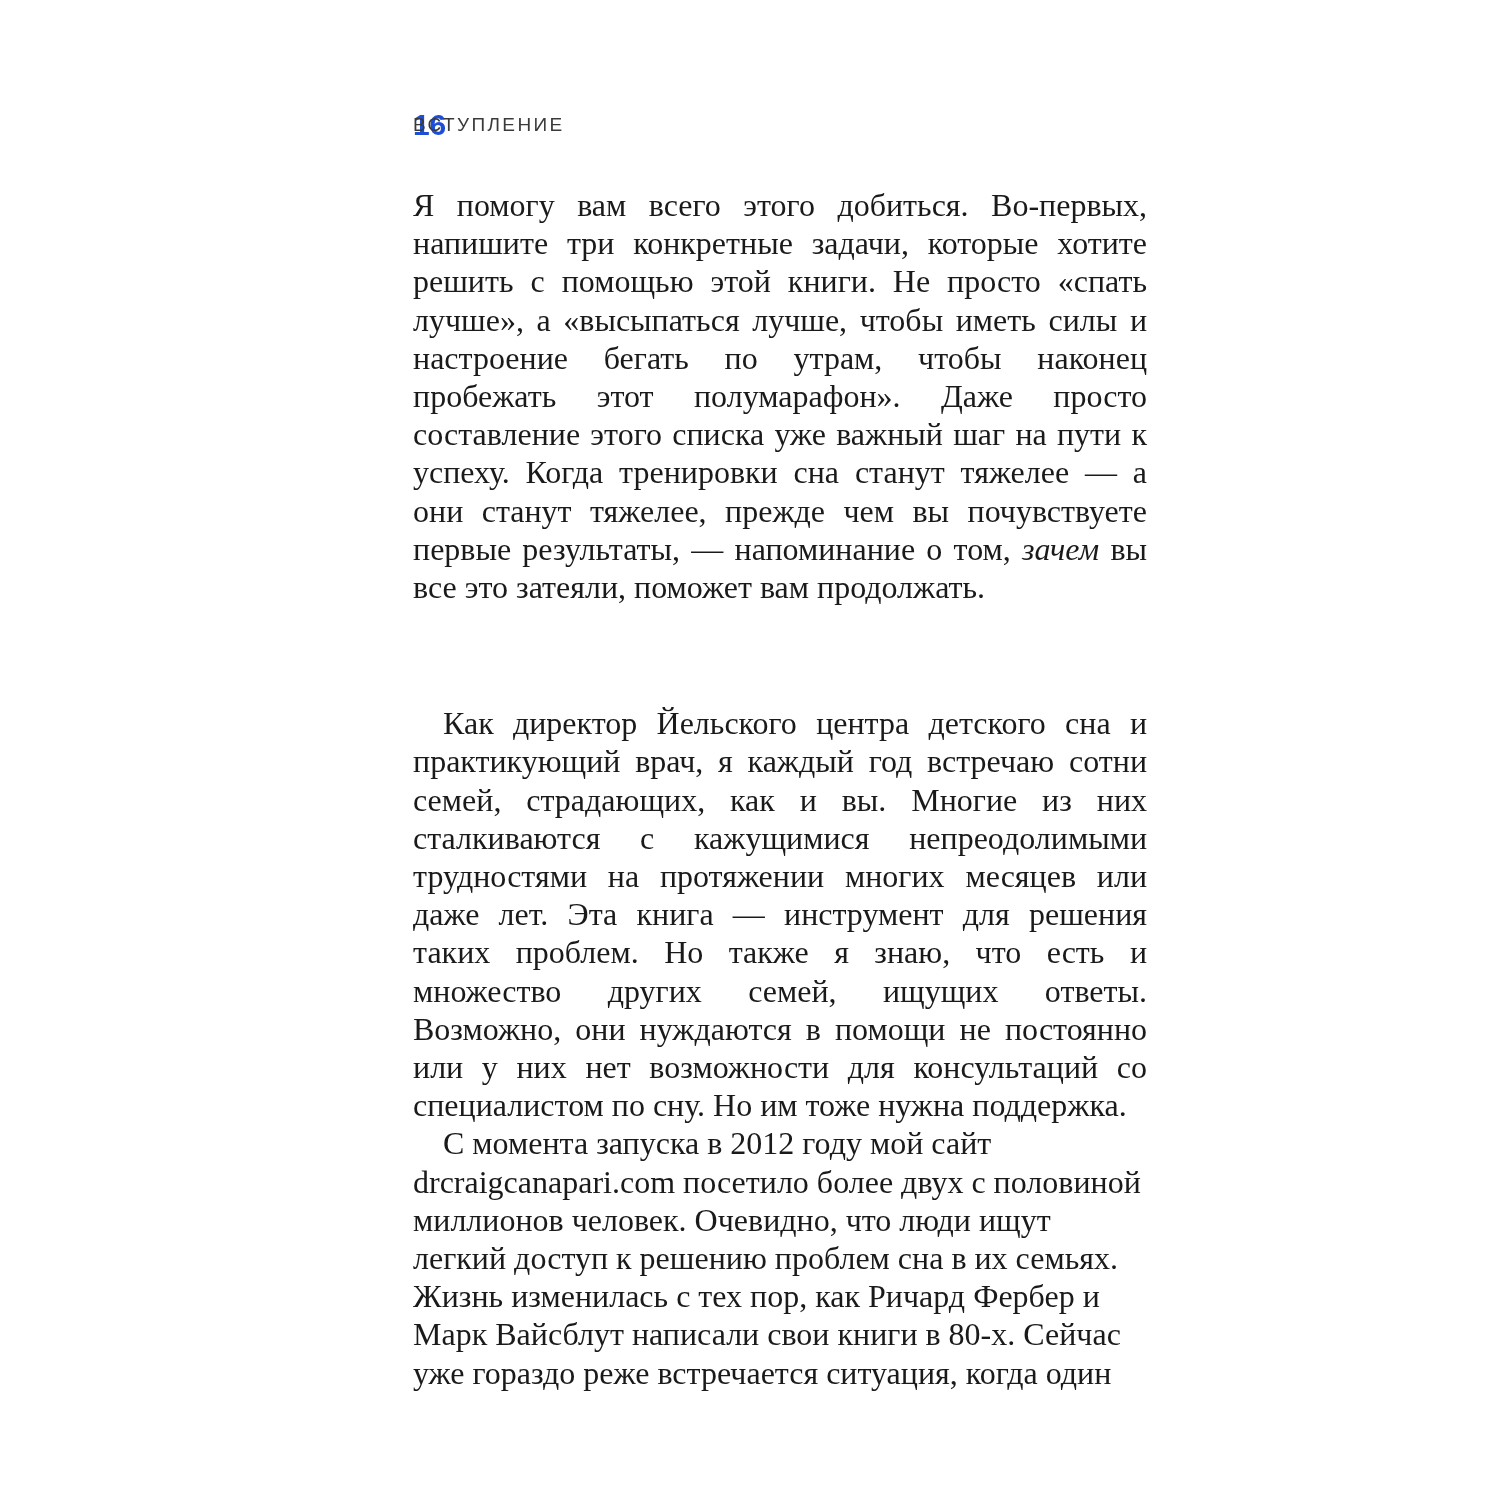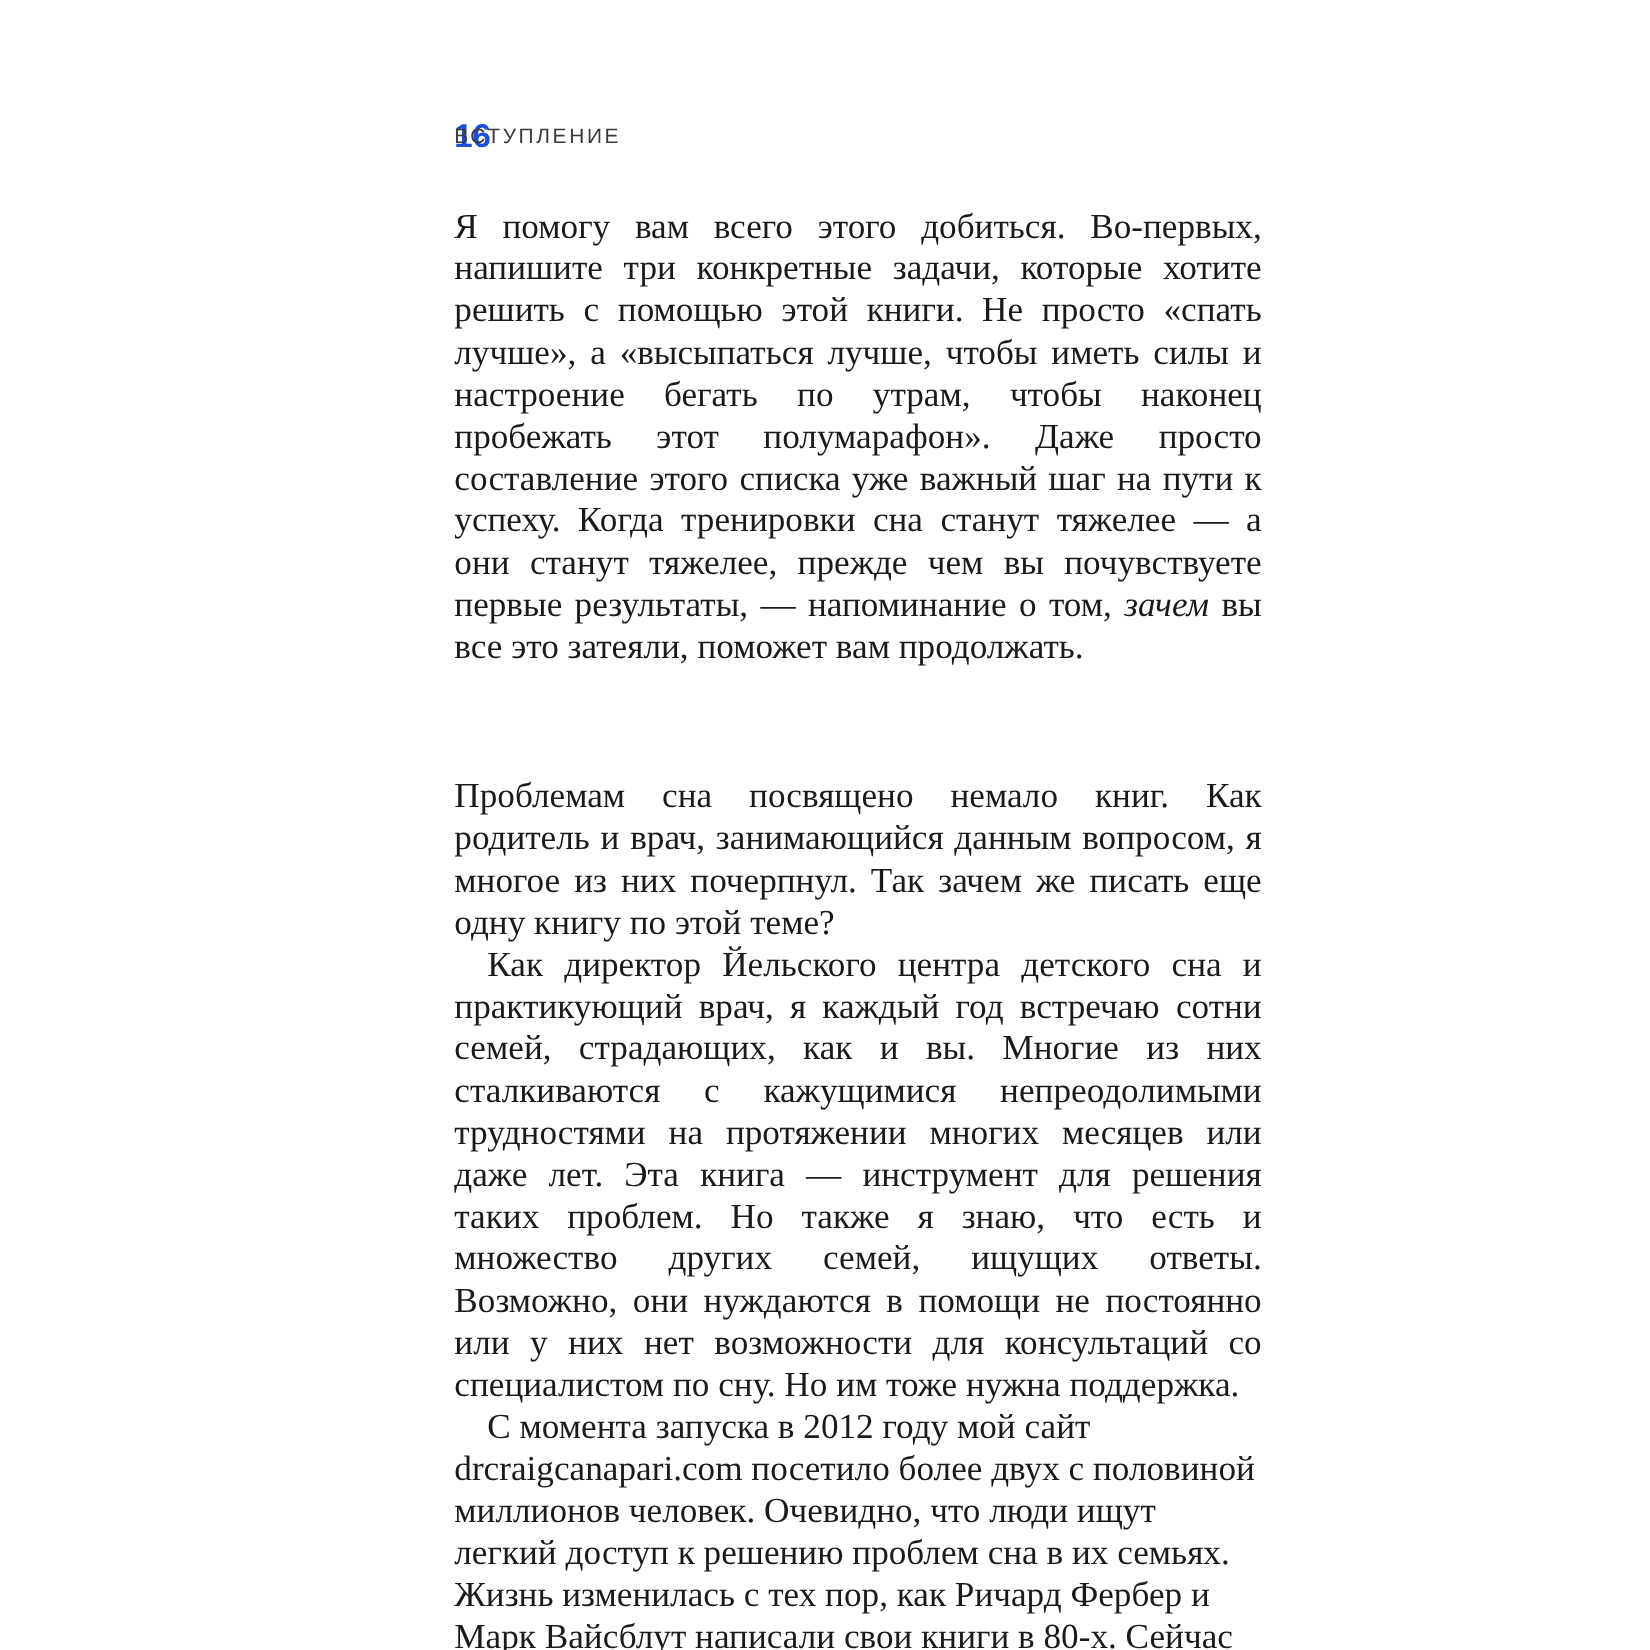--- a/index.html
+++ b/index.html
@@ -109,20 +109,19 @@
 
   <div class="column">
 
     <p class="body noindent"><span>Я помогу вам всего этого добиться. Во-первых, напишите три конкретные задачи, которые хотите решить с помощью этой книги. Не просто «спать лучше», а «высыпаться лучше, чтобы иметь силы и настроение бегать по утрам, чтобы наконец пробежать этот полумарафон». Даже просто составление этого списка уже важный шаг на пути к успеху. Когда тренировки сна станут тяжелее — а они станут тяжелее, прежде чем вы почувствуете первые результаты, — напоминание о том, </span><em class="it">зачем</em><span> вы все это затеяли, поможет вам продолжать.</span></p>
 
     <div class="gap-before-head"></div>
 
 
     <div class="gap-after-head"></div>
 
-    <p class="body noindent">Проблемам сна посвящено немало книг. Как родитель и врач, занимающийся данным вопросом, я многое из них почерпнул. Так зачем же писать еще одну книгу по этой теме?</p>
 
     <p class="body indent">Как директор Йельского центра детского сна и практикующий врач, я каждый год встречаю сотни семей, страдающих, как и вы. Многие из них сталкиваются с кажущимися непреодолимыми трудностями на протяжении многих месяцев или даже лет. Эта книга — инструмент для решения таких проблем. Но также я знаю, что есть и множество других семей, ищущих ответы. Возможно, они нуждаются в помощи не постоянно или у них нет возможности для консультаций со специалистом по сну. Но им тоже нужна поддержка.</p>
 
     <p class="body indent last-left">С момента запуска в 2012 году мой сайт drcraigcanapari.com посетило более двух с половиной миллионов человек. Очевидно, что люди ищут легкий доступ к решению проблем сна в их семьях. Жизнь изменилась с тех пор, как Ричард Фербер и Марк Вайсблут написали свои книги в 80-х. Сейчас уже гораздо реже встречается ситуация, когда один</p>
 
   </div>
 </div>
 
 </body></html>

